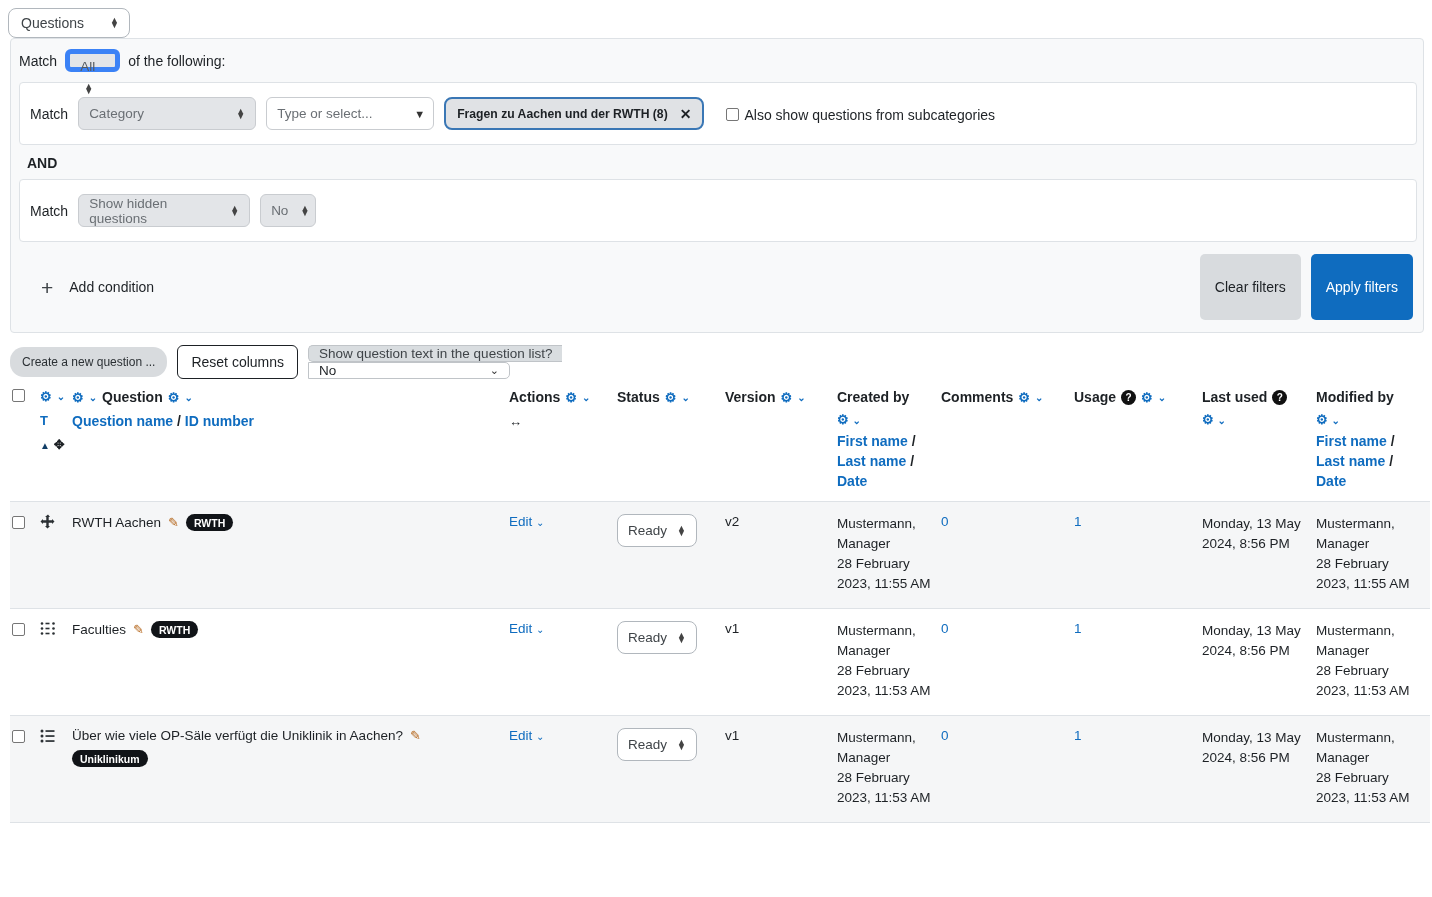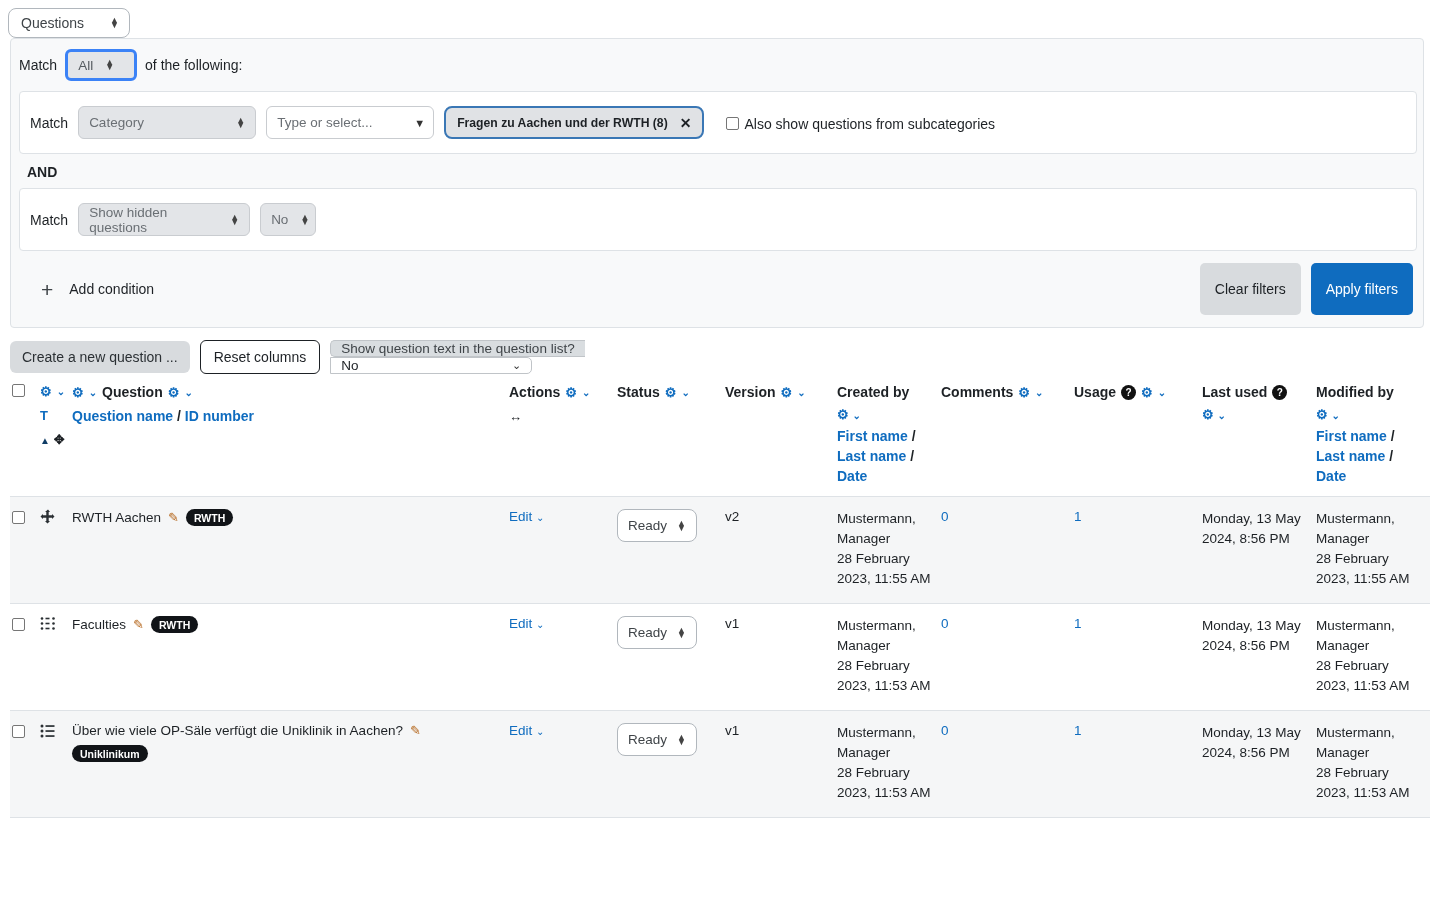--- a/index.html
+++ b/index.html
@@ -37,24 +37,24 @@
     border: 1px solid #dee2e6;
     border-radius: 4px;
     background: #f8f9fa;
   }
   .match-all-row {
     display: flex; align-items: center; gap: 8px;
     padding: 10px 0 10px 8px; font-size: 14px;
   }
   .sel-gray {
     -webkit-appearance: none; appearance: none;
-    background: #e3e5e8; border: 3px solid #3b82f6; border-radius: 6px;
+    background: #e3e5e8; border: 5px solid #3b82f6; border-radius: 6px;
     color: #555b60; font-family: "Liberation Sans", sans-serif; font-size: 13.5px;
-    padding: 5px 20px 5px 10px; height: 32px; cursor: pointer;
-    display: inline-flex; align-items: center; gap: 10px;
+    padding: 5px 20px 5px 10px; height: 23px; cursor: pointer;
+    display: inline-flex; align-items: center; gap: 10px; flex-direction: column;
   }
   .sel-gray .updown { margin-left: 2px; }
 
   .cond-card {
     margin: 0 6px 0 8px;
     background: #ffffff; border: 1px solid #dee2e6; border-radius: 4px;
   }
   .cond-row { display: flex; align-items: center; gap: 10px; padding: 14px 10px; }
   .cond-label { font-size: 14px; color: #1d2125; }
   .select-box {
@@ -100,32 +100,32 @@
     display: flex; align-items: center; justify-content: space-between;
     padding: 12px 10px 12px 0;
   }
   .addcond {
     display: flex; align-items: center; gap: 16px;
     margin-left: 30px; color: #1d2125; font-size: 14px; cursor: pointer;
   }
   .plus { font-size: 21px; line-height: 1; color: #3f4448; }
   .filter-btns { display: flex; gap: 10px; }
   .btn {
-    border-radius: 5px; font-size: 14px; padding: 17px 14px;
+    border-radius: 5px; font-size: 14px; padding: 24px 14px;
     cursor: pointer; border: 1px solid transparent; white-space: nowrap;
     font-family: "Liberation Sans", sans-serif;
   }
   .btn-secondary { background: #d8dbde; color: #1d2125; }
   .btn-primary { background: #0f6cbf; color: #fff; }
 
   
   .action-bar { display: flex; align-items: center; gap: 10px; margin: 12px 0 0 10px; }
   .btn-createq {
-    background: #d8dbde; color: #2b3034; border-radius: 6px;
-    padding: 8px 12px; font-size: 14px; cursor: pointer; border: none;
+    background: #d8dbde; color: #2b3034; border-radius: 14px;
+    padding: 8px 12px; font-size: 12px; cursor: pointer; border: none;
   }
   .btn-reset {
     background: #fff; color: #1d2125; border: 1px solid #1d2125;
     border-radius: 6px; padding: 8px 13px; font-size: 14px; cursor: pointer;
   }
   .inline-group { display: flex; align-items: stretch; height: 34px; flex-direction: column; }
   .ig-label {
     background: #d9dde0; border: 1px solid #c0c4c8; border-right: none;
     border-radius: 5px 0 0 5px; display: flex; align-items: center;
     padding: 0 10px; font-size: 13.5px; color: #3f4448;

